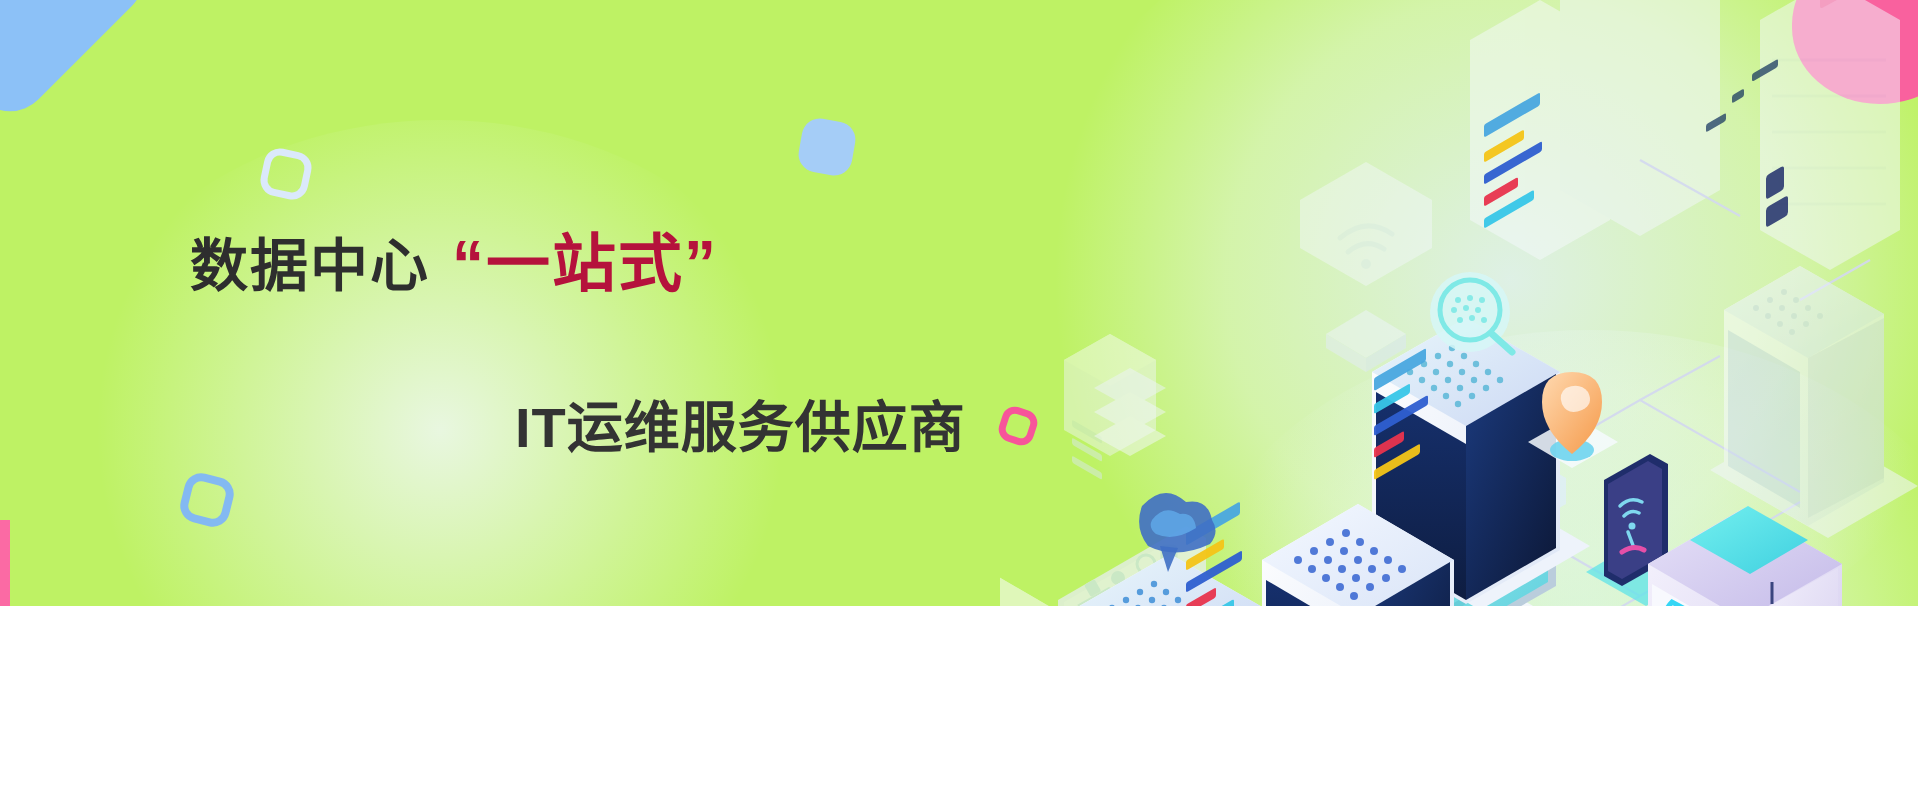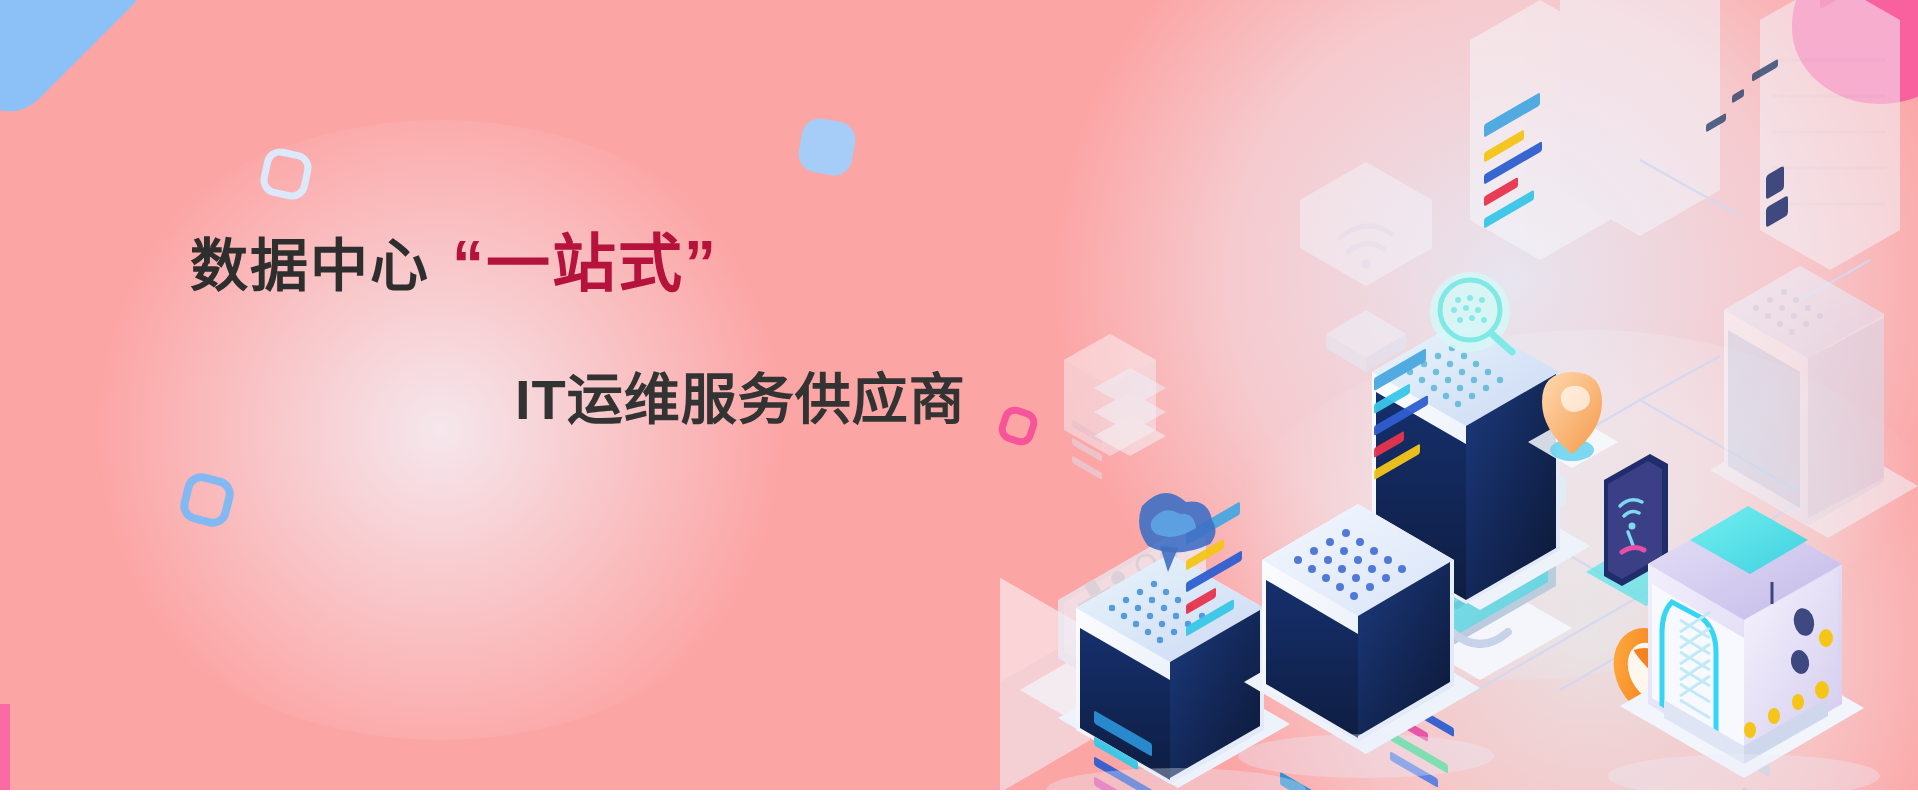--- a/index.html
+++ b/index.html
@@ -8,23 +8,23 @@
     padding: 0;
     background: #ffffff;
   }
   body {
     font-family: "Liberation Sans", "DejaVu Sans", sans-serif;
   }
 
   #banner {
     position: relative;
     width: 1918px;
-    height: 790px;
+    height: 606px;
     overflow: hidden;
-    background: #fca5a5;
+    background: #bef264;
     user-select: none;
   }
 
   
   .wash {
     position: absolute;
     border-radius: 50%;
     pointer-events: none;
   }
   .wash-a {
@@ -118,21 +118,21 @@
     white-space: nowrap;
     color: #2e2e2e;
   }
   .line-1 .dark { color: #2e2e2e; }
   .line-1 .red {
     color: #b5123c;
     margin-left: 22px;
     font-size: 64px;
   }
   .line-2 {
-    margin-top: 76px;
+    margin-top: 104px;
     margin-left: 325px;
     font-size: 56px;
     font-weight: 700;
     letter-spacing: 1px;
     line-height: 1;
     white-space: nowrap;
     color: #333333;
     text-align: center;
   }
 

